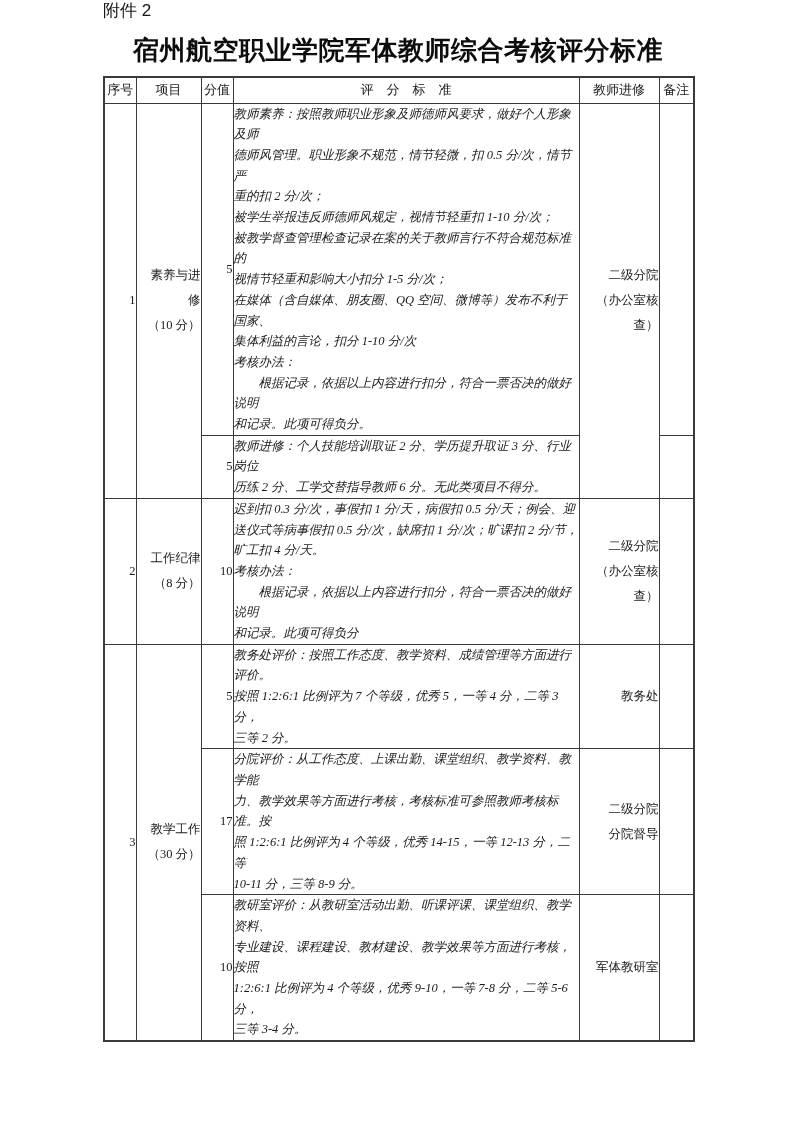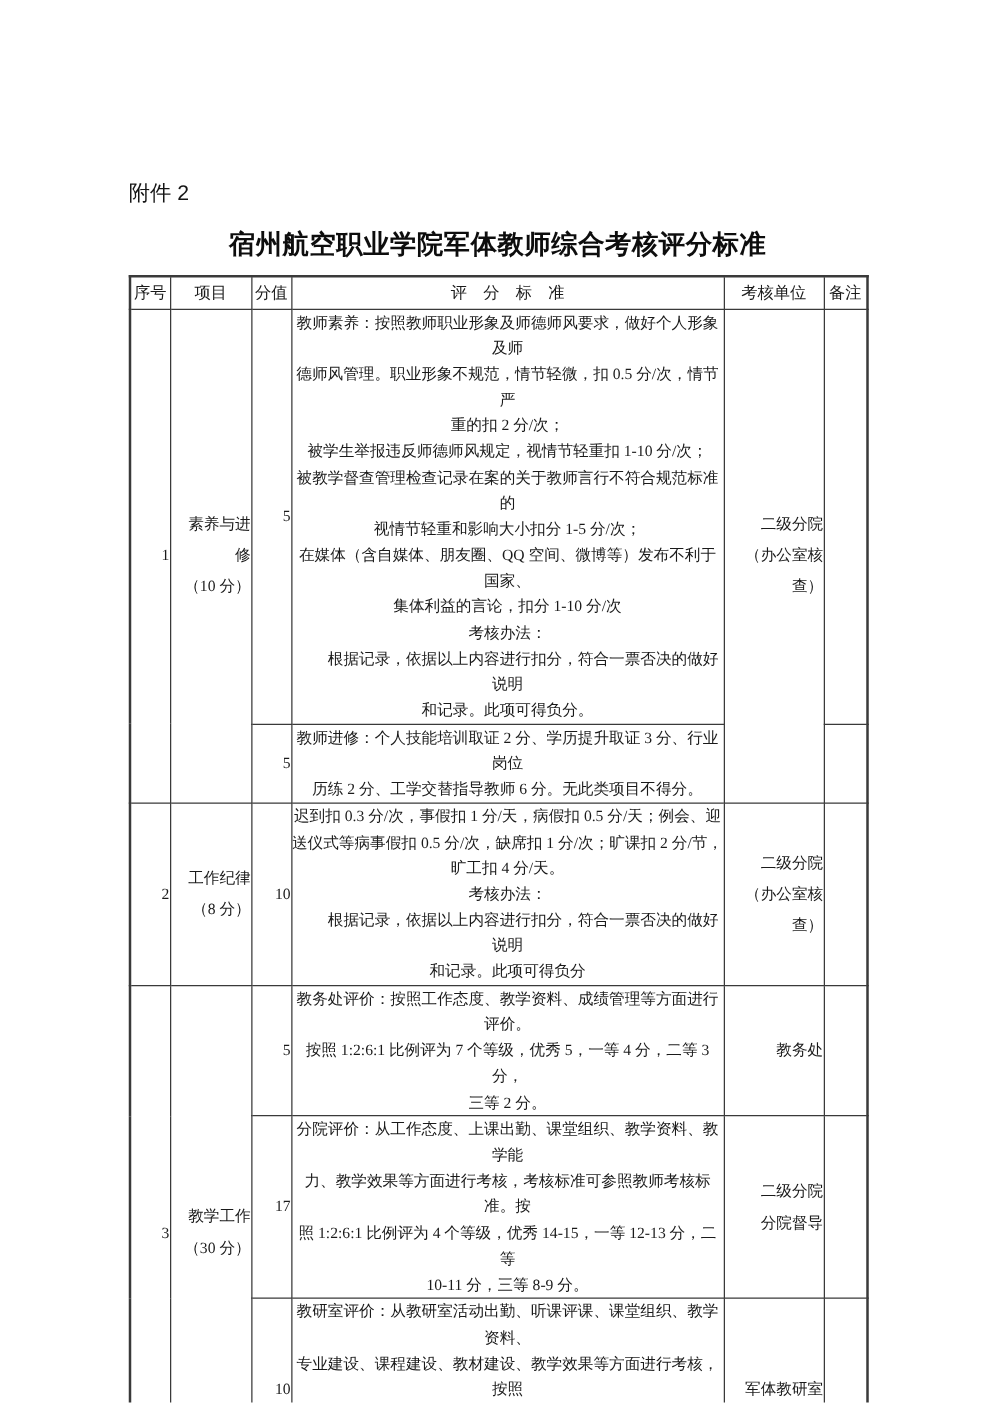--- a/index.html
+++ b/index.html
@@ -15,31 +15,30 @@
     color: #1c1c1c;
     overflow: hidden;
   }
   .page {
     position: absolute;
     left: 103px;
     top: 0;
     width: 590px;
   }
   .attachment {
-    padding-top: 144px;
     font-family: "Liberation Sans", sans-serif;
     font-size: 17px;
     line-height: 22px;
     color: #141414;
   }
   .doc-title {
     margin-top: 15px;
     text-align: center;
     font-weight: bold;
-    font-size: 21px;
+    font-size: 26px;
     line-height: 28px;
     color: #0d0d0d;
     letter-spacing: 0.5px;
   }
   table.score-table {
     margin-top: 11px;
     border-collapse: collapse;
     table-layout: fixed;
     width: 590px;
     border: 2px solid #3a3a3a;
@@ -67,27 +66,28 @@
   td.cen {
     text-align: right;
     vertical-align: middle;
     font-size: 12.5px;
     line-height: 25px;
     white-space: pre-line;
     color: #1a1a1a;
   }
   td.std {
     vertical-align: top;
-    text-align: center;
+    text-align: left;
     font-size: 12.5px;
     line-height: 20.7px;
     padding: 2px 3px 0 4px;
     white-space: pre-line;
     word-break: break-all;
     color: #1a1a1a;
+    font-style: italic;
   }
   tr.h-head { height: 26px; }
   tr.h-1a   { height: 227px; }
   tr.h-1b   { height: 48px; }
   tr.h-2    { height: 125px; }
   tr.h-3a   { height: 66px; }
   tr.h-3b   { height: 86px; }
   tr.h-3c   { height: 86px; }
 </style>
 </head>
@@ -106,21 +106,21 @@
         <col class="c-unit">
         <col class="c-remark">
     </colgroup>
 
     <tbody>
         <tr class="h-head">
       <th class="hcell">序号</th>
       <th class="hcell">项目</th>
       <th class="hcell">分值</th>
       <th class="hcell">评　分　标　准</th>
-      <th class="hcell">考核单位</th>
+      <th class="hcell">教师进修</th>
       <th class="hcell">备注</th>
     </tr>
 
     <tr class="h-1a">
       <td class="cen" rowspan="2">1</td>
       <td class="cen" rowspan="2">素养与进
 修
 （10 分）</td>
       <td class="cen">5</td>
       <td class="std">教师素养：按照教师职业形象及师德师风要求，做好个人形象及师

